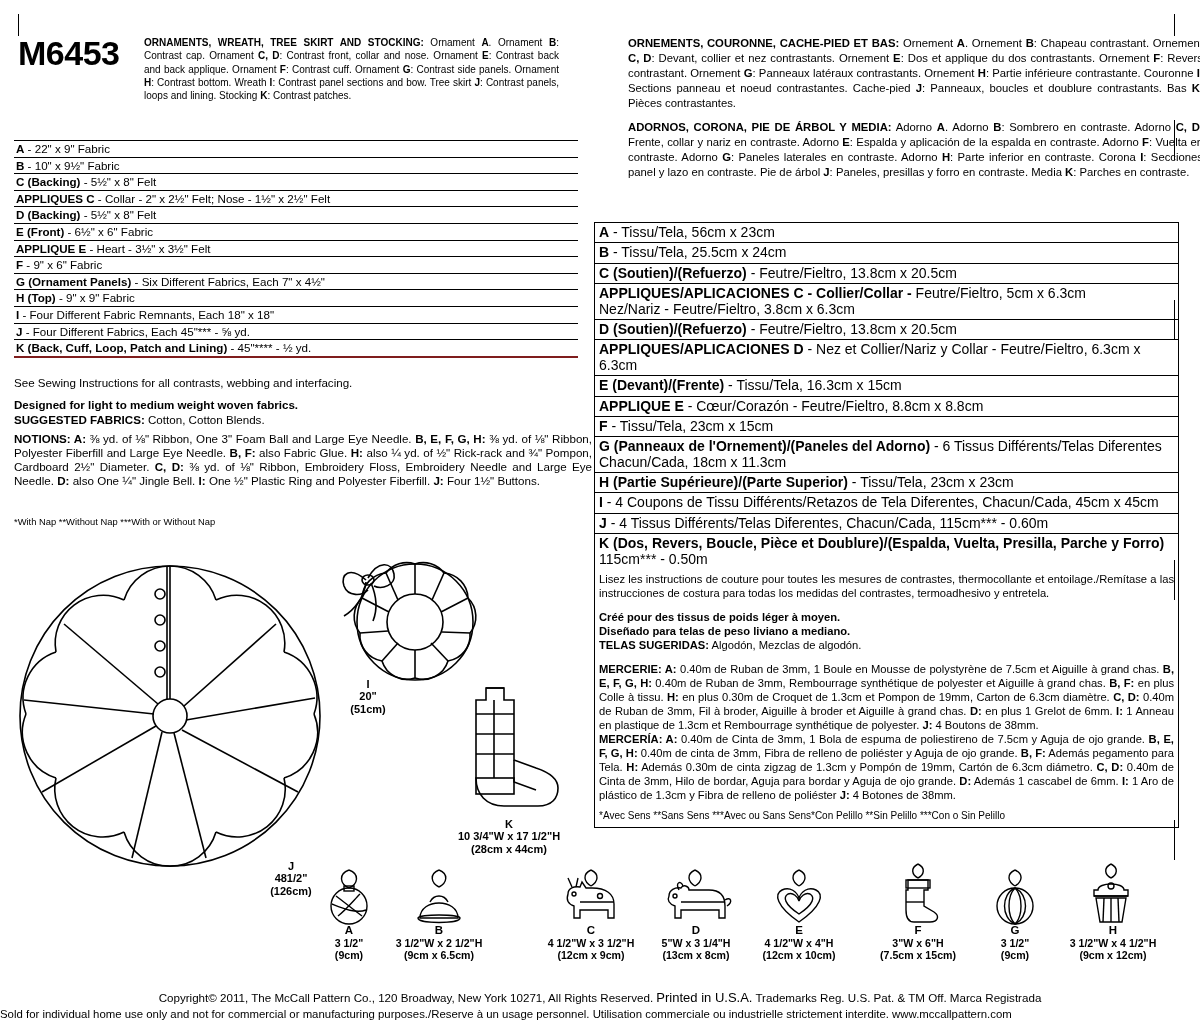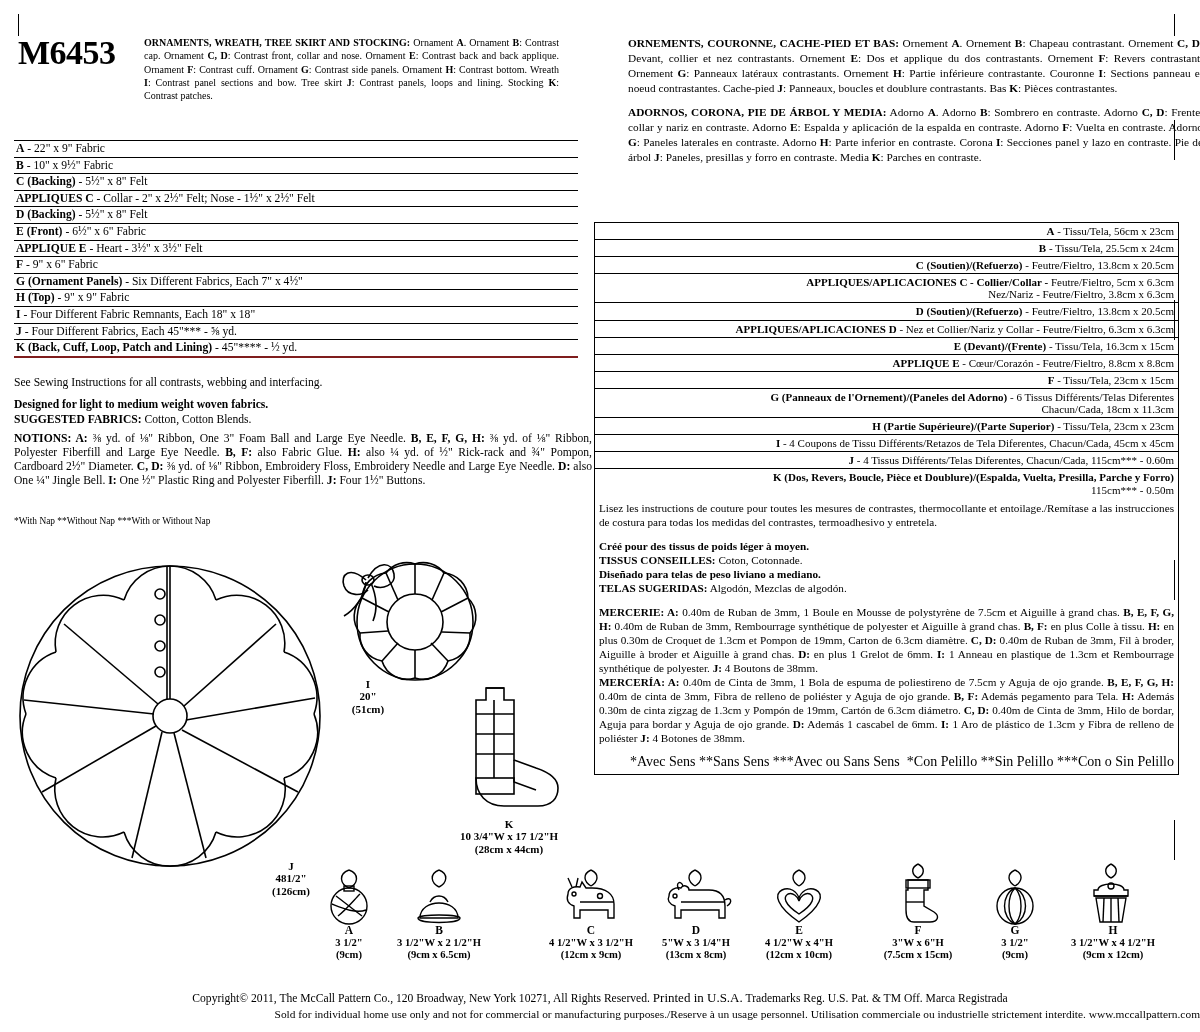--- a/index.html
+++ b/index.html
@@ -10,21 +10,20 @@
     background: #ffffff;
     font-family: "Liberation Sans", sans-serif;
     color: #000;
     position: relative;
     overflow: hidden;
   }
   .page {
     position: relative;
     width: 1200px;
     height: 1032px;
-    font-family: Liberation Serif, serif;
   }
   
   .crop {
     position: absolute;
     background: #000;
   }
   
   .pattern-no {
     position: absolute;
     left: 18px;
@@ -98,60 +97,59 @@
 
   
   .right-box {
     position: absolute;
     left: 594px;
     top: 222px;
     width: 585px;
     border: 1.6px solid #000;
     padding: 0;
   }
-  .right-list { font-size: 11px; line-height: 1.1; text-align: right; }
+  .right-list { font-size: 14px; line-height: 1.1; }
   .right-list .row {
     border-bottom: 1px solid #000;
     padding: 2px 4px 2px 4px;
   }
   .right-list .row:last-child { border-bottom: none; }
   .right-foot {
     padding: 3px 4px 4px 4px;
     font-size: 11.2px;
     line-height: 1.25;
     text-align: justify;
   }
   .right-foot .gap { margin-top: 10px; }
   .right-foot .nap2 {
     margin-top: 8px;
-    font-size: 14px;
+    font-size: 10px;
     display: flex;
-    justify-content: space-between;
-    margin-left: 31px;
+    justify-content: flex-start;
   }
   .cap { font-size: 11px; font-weight: bold; text-align: center; line-height: 1.12; }
 
   .wreath-cap { position: absolute; left: 236px; top: 860px; width: 110px; text-align: center; }
   .bow-cap { position: absolute; left: 338px; top: 678px; width: 60px; text-align: center; }
   .stock-cap { position: absolute; left: 424px; top: 818px; width: 170px; text-align: center; }
   .orn { position: absolute; text-align: center; font-size: 10.6px; font-weight: bold; line-height: 1.15; }
   .orn .letter { font-size: 11.5px; font-weight: bold; }
 
   
   .footer1 {
     position: absolute;
     left: 0; top: 990px; width: 1200px;
     text-align: center;
     font-size: 11.6px;
   }
   .footer1 .big { font-size: 13px; }
   .footer2 {
     position: absolute;
     left: 0; top: 1008px; width: 1200px;
-    text-align: right;
+    text-align: left;
     font-size: 11.4px;
   }
   svg { display: block; }
 </style>
 </head>
 <body>
 
 <div class="page">
 
   <div class="crop" style="left:18px;top:14px;width:1px;height:22px;"></div>
@@ -207,21 +205,20 @@
       <div class="row"><b>F</b> - Tissu/Tela, 23cm x 15cm</div>
       <div class="row"><b>G (Panneaux de l'Ornement)/(Paneles del Adorno)</b> - 6 Tissus Différents/Telas Diferentes<br>Chacun/Cada, 18cm x 11.3cm</div>
       <div class="row"><b>H (Partie Supérieure)/(Parte Superior)</b> - Tissu/Tela, 23cm x 23cm</div>
       <div class="row"><b>I</b> - 4 Coupons de Tissu Différents/Retazos de Tela Diferentes, Chacun/Cada, 45cm x 45cm</div>
       <div class="row"><b>J</b> - 4 Tissus Différents/Telas Diferentes, Chacun/Cada, 115cm*** - 0.60m</div>
       <div class="row"><b>K (Dos, Revers, Boucle, Pièce et Doublure)/(Espalda, Vuelta, Presilla, Parche y Forro)</b><br>115cm*** - 0.50m</div>
     </div>
     <div class="right-foot">
       <div>Lisez les instructions de couture pour toutes les mesures de contrastes, thermocollante et entoilage./Remítase a las instrucciones de costura para todas los medidas del contrastes, termoadhesivo y entretela.</div>
       <div class="gap"><b>Créé pour des tissus de poids léger à moyen.</b></div>
-      <div><b>TISSUS CONSEILLES:</b> Coton, Cotonnade.</div>
       <div><b>Diseñado para telas de peso liviano a mediano.</b></div>
       <div><b>TELAS SUGERIDAS:</b> Algodón, Mezclas de algodón.</div>
       <div class="gap"><b>MERCERIE: A:</b> 0.40m de Ruban de 3mm, 1 Boule en Mousse de polystyrène de 7.5cm et Aiguille à grand chas. <b>B, E, F, G, H:</b> 0.40m de Ruban de 3mm, Rembourrage synthétique de polyester et Aiguille à grand chas. <b>B, F:</b> en plus Colle à tissu. <b>H:</b> en plus 0.30m de Croquet de 1.3cm et Pompon de 19mm, Carton de 6.3cm diamètre. <b>C, D:</b> 0.40m de Ruban de 3mm, Fil à broder, Aiguille à broder et Aiguille à grand chas. <b>D:</b> en plus 1 Grelot de 6mm. <b>I:</b> 1 Anneau en plastique de 1.3cm et Rembourrage synthétique de polyester. <b>J:</b> 4 Boutons de 38mm.</div>
       <div><b>MERCERÍA: A:</b> 0.40m de Cinta de 3mm, 1 Bola de espuma de poliestireno de 7.5cm y Aguja de ojo grande. <b>B, E, F, G, H:</b> 0.40m de cinta de 3mm, Fibra de relleno de poliéster y Aguja de ojo grande. <b>B, F:</b> Además pegamento para Tela. <b>H:</b> Además 0.30m de cinta zigzag de 1.3cm y Pompón de 19mm, Cartón de 6.3cm diámetro. <b>C, D:</b> 0.40m de Cinta de 3mm, Hilo de bordar, Aguja para bordar y Aguja de ojo grande. <b>D:</b> Además 1 cascabel de 6mm. <b>I:</b> 1 Aro de plástico de 1.3cm y Fibra de relleno de poliéster <b>J:</b> 4 Botones de 38mm.</div>
       <div class="nap2">
         <span>*Avec Sens **Sans Sens ***Avec ou Sans Sens</span>
         <span>*Con Pelillo **Sin Pelillo ***Con o Sin Pelillo</span>
       </div>
     </div>
   </div>

